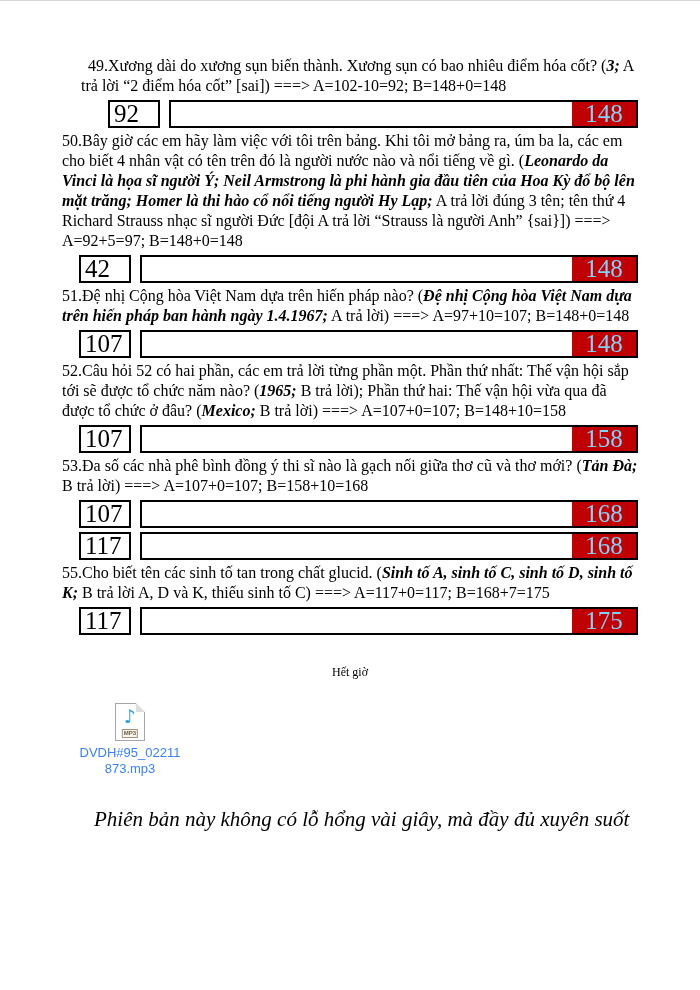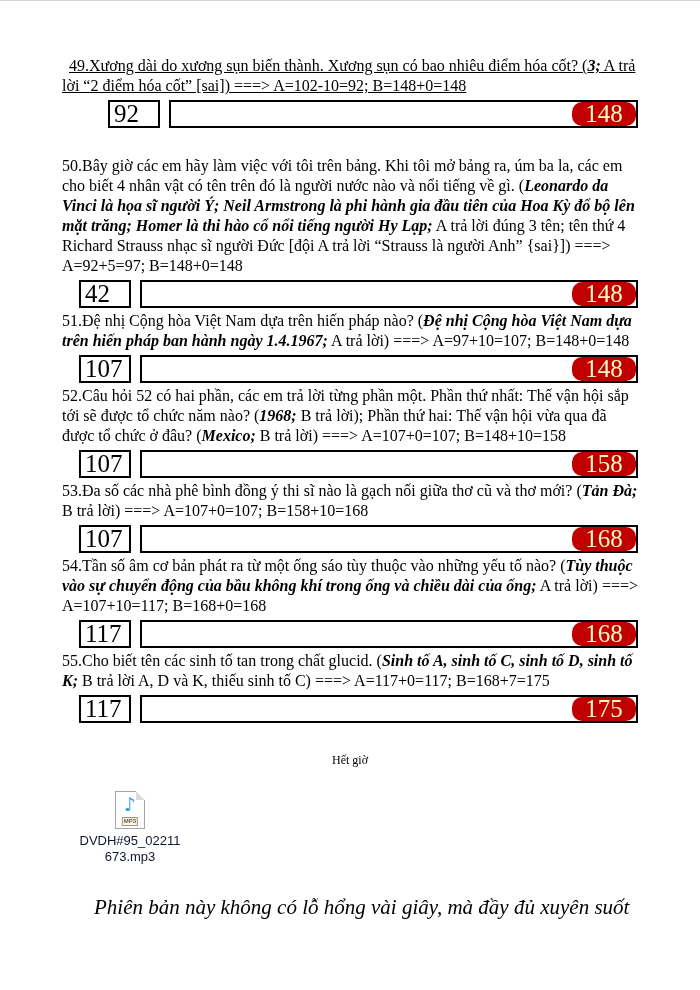--- a/index.html
+++ b/index.html
@@ -13,31 +13,31 @@
     color:#000000;
   }
   .content {
     position:absolute;
     left:62px; top:55px;
     width:576px;
     font-size:16px;
     line-height:20px;
   }
   .q { margin:0; }
-  .q.indent-first { text-indent:7px;text-decoration:underline; }
+  .q.indent-first { margin-left:19px; text-indent:7px; }
   .bi { font-weight:bold; font-style:italic; }
   
   .bar {
     display:flex;
     height:28px;
     margin:4px 0 3px 17px;
     width:559px;
     box-sizing:border-box;
   }
-  .bar.gap-after { margin-bottom:28px;padding-left:29px; }
+  .bar.gap-after { margin-bottom:3px;padding-left:29px; }
   .score-a {
     width:52px;
     box-sizing:border-box;
     border:2px solid #000;
     background:#fff;
     font-size:25px;
     line-height:24px;
     padding-left:4px;
   }
   .bar-spacer { width:9px; }
@@ -46,26 +46,25 @@
     box-sizing:border-box;
     border:2px solid #000;
     background:#fff;
     position:relative;
   }
   .score-b {
     position:absolute;
     top:0; right:0; bottom:0;
     width:64px;
     background:#c00000;
-    color:#fef9c3;
+    color:#7dd3fc;
     font-size:25px;
     display:flex;
     align-items:center;
     justify-content:center;
-    border-radius:10px;
   }
   .endtext {
     text-align:center;
     margin-top:27px;
     font-size:12px;
   }
   
   .file-block {
     margin:21px 0 0 8px;
     width:120px;
@@ -106,21 +105,21 @@
     line-height:7px;
     color:#6d5c46;
     background:#faf6ef;
     border:1px solid #a5937a;
     padding:0 1px;
   }
   .file-name {
     font-family:"Liberation Sans", sans-serif;
     font-size:13px;
     line-height:16px;
-    color:#0f172a;
+    color:#3b82f6;
   }
   .footer-note {
     margin:32px 0 0 32px;
     font-style:italic;
     font-size:21px;
   }
 </style>
 </head>
 <body>
 
@@ -147,39 +146,38 @@
 
     <p class="q"><span>51.Đệ nhị Cộng hòa Việt Nam dựa trên hiến pháp nào? (</span><span class="bi">Đệ nhị Cộng hòa Việt Nam dựa trên hiến pháp ban hành ngày 1.4.1967;</span><span> A trả lời) ===&gt; A=97+10=107; B=148+0=148</span></p>
     <div class="bar">
       <div class="score-a">107</div>
       <div class="bar-spacer"></div>
       <div class="track">
         <div class="score-b">148</div>
       </div>
     </div>
 
-    <p class="q"><span>52.Câu hỏi 52 có hai phần, các em trả lời từng phần một. Phần thứ nhất: Thế vận hội sắp tới sẽ được tổ chức năm nào? (</span><span class="bi">1968;</span><span> B trả lời); Phần thứ hai: Thế vận hội vừa qua đã được tổ chức ở đâu? (</span><span class="bi">Mexico;</span><span> B trả lời) ===&gt; A=107+0=107; B=148+10=158</span></p>
+    <p class="q"><span>52.Câu hỏi 52 có hai phần, các em trả lời từng phần một. Phần thứ nhất: Thế vận hội sắp tới sẽ được tổ chức năm nào? (</span><span class="bi">1965;</span><span> B trả lời); Phần thứ hai: Thế vận hội vừa qua đã được tổ chức ở đâu? (</span><span class="bi">Mexico;</span><span> B trả lời) ===&gt; A=107+0=107; B=148+10=158</span></p>
     <div class="bar">
       <div class="score-a">107</div>
       <div class="bar-spacer"></div>
       <div class="track">
         <div class="score-b">158</div>
       </div>
     </div>
 
     <p class="q"><span>53.Đa số các nhà phê bình đồng ý thi sĩ nào là gạch nối giữa thơ cũ và thơ mới? (</span><span class="bi">Tản Đà;</span><span> B trả lời) ===&gt; A=107+0=107; B=158+10=168</span></p>
     <div class="bar">
       <div class="score-a">107</div>
       <div class="bar-spacer"></div>
       <div class="track">
         <div class="score-b">168</div>
       </div>
     </div>
 
-    <p class="q"><span>54.Tần số âm cơ bản phát ra từ một ống sáo tùy thuộc vào những yếu tố nào? (</span><span class="bi">Tùy thuộc vào sự chuyển động của bầu không khí trong ống và chiều dài của ống;</span><span> A trả lời) ===&gt; A=107+10=117; B=168+0=168</span></p>
     <div class="bar">
       <div class="score-a">117</div>
       <div class="bar-spacer"></div>
       <div class="track">
         <div class="score-b">168</div>
       </div>
     </div>
 
     <p class="q"><span>55.Cho biết tên các sinh tố tan trong chất glucid. (</span><span class="bi">Sinh tố A, sinh tố C, sinh tố D, sinh tố K;</span><span> B trả lời A, D và K, thiếu sinh tố C) ===&gt; A=117+0=117; B=168+7=175</span></p>
     <div class="bar">
@@ -191,19 +189,19 @@
     </div>
 
     <div class="endtext">Hết giờ</div>
 
     <div class="file-block">
       <div class="mp3-icon">
         <span class="mp3-note">♪</span>
         <span class="mp3-badge">MP3</span>
       </div>
       <div class="file-name">DVDH#95_02211</div>
-      <div class="file-name">673.mp3</div>
+      <div class="file-name">873.mp3</div>
     </div>
 
     <div class="footer-note">Phiên bản này không có lỗ hổng vài giây, mà đầy đủ xuyên suốt</div>
 
   </div>
 </div>
 
 </body></html>

